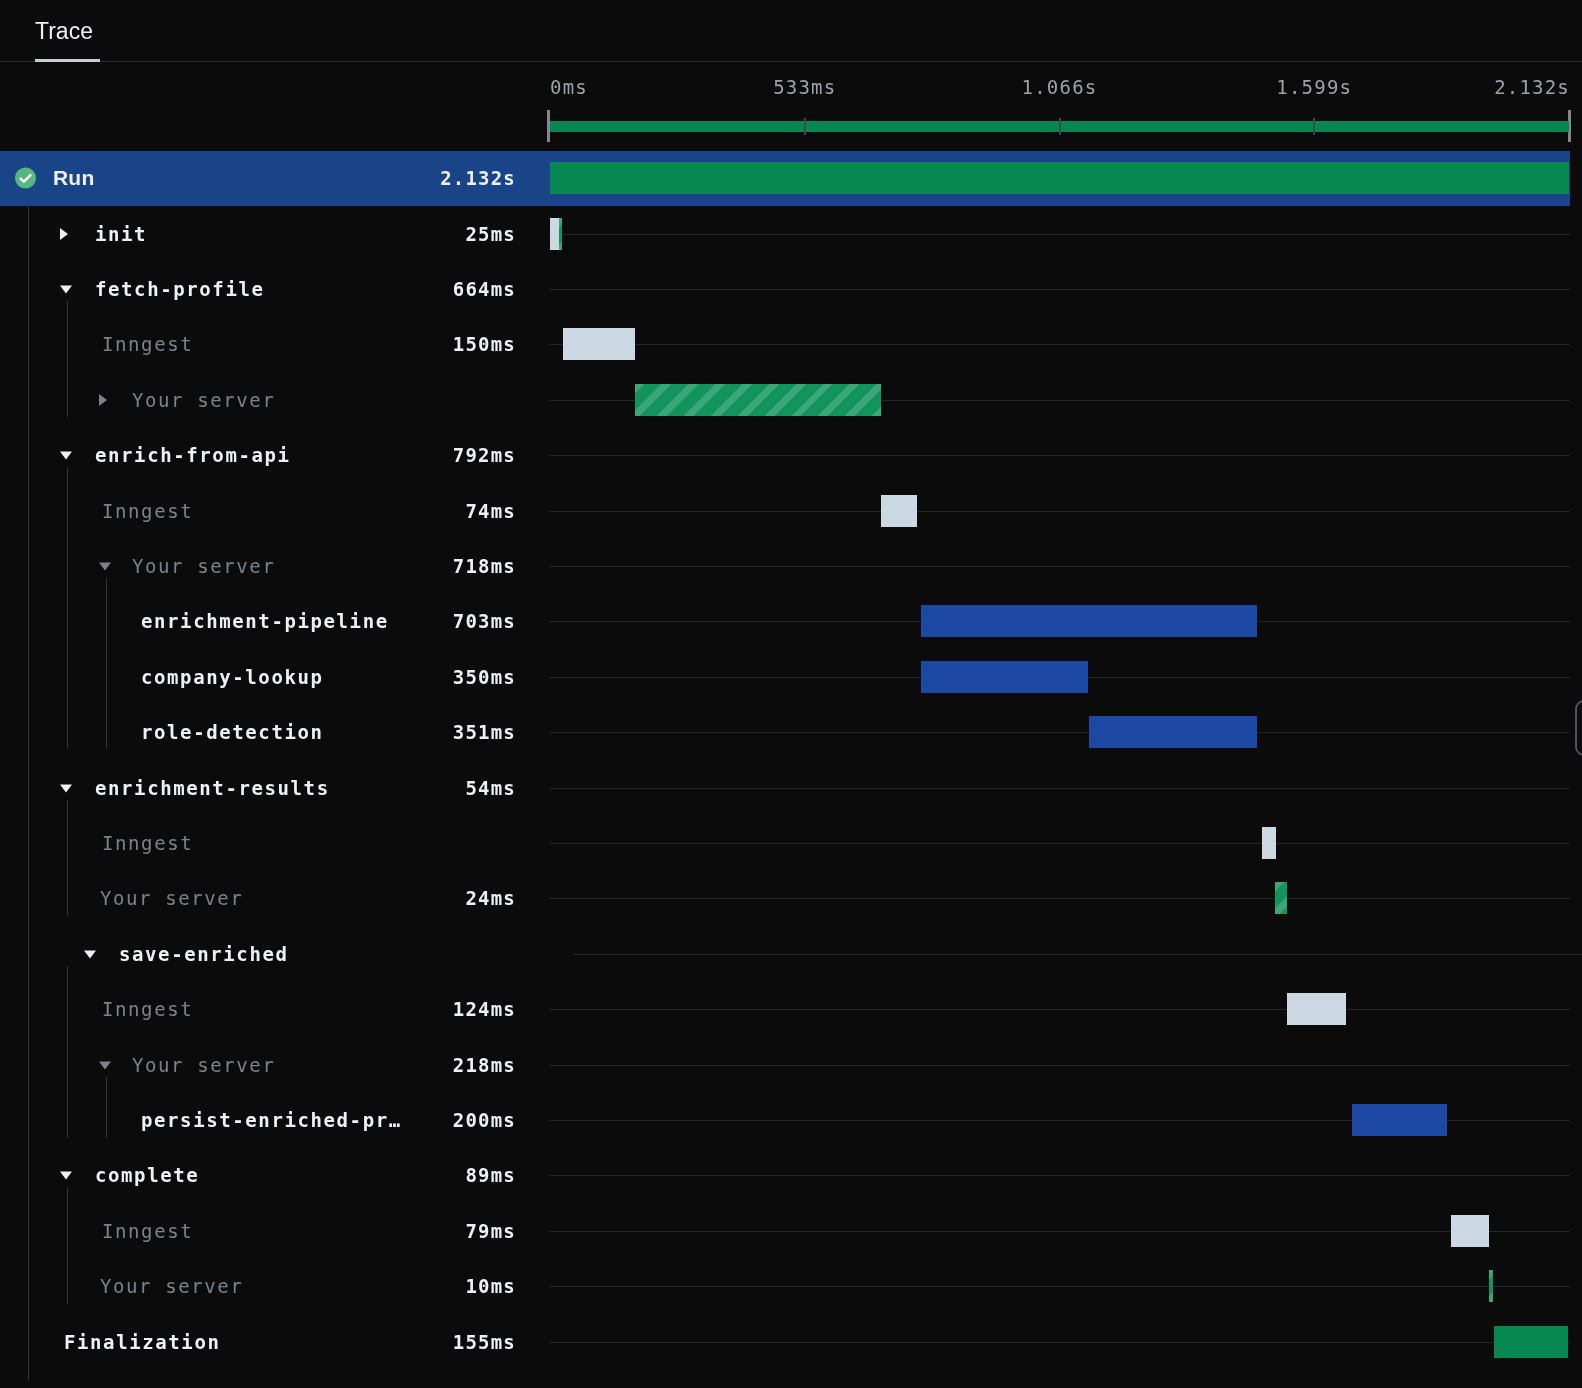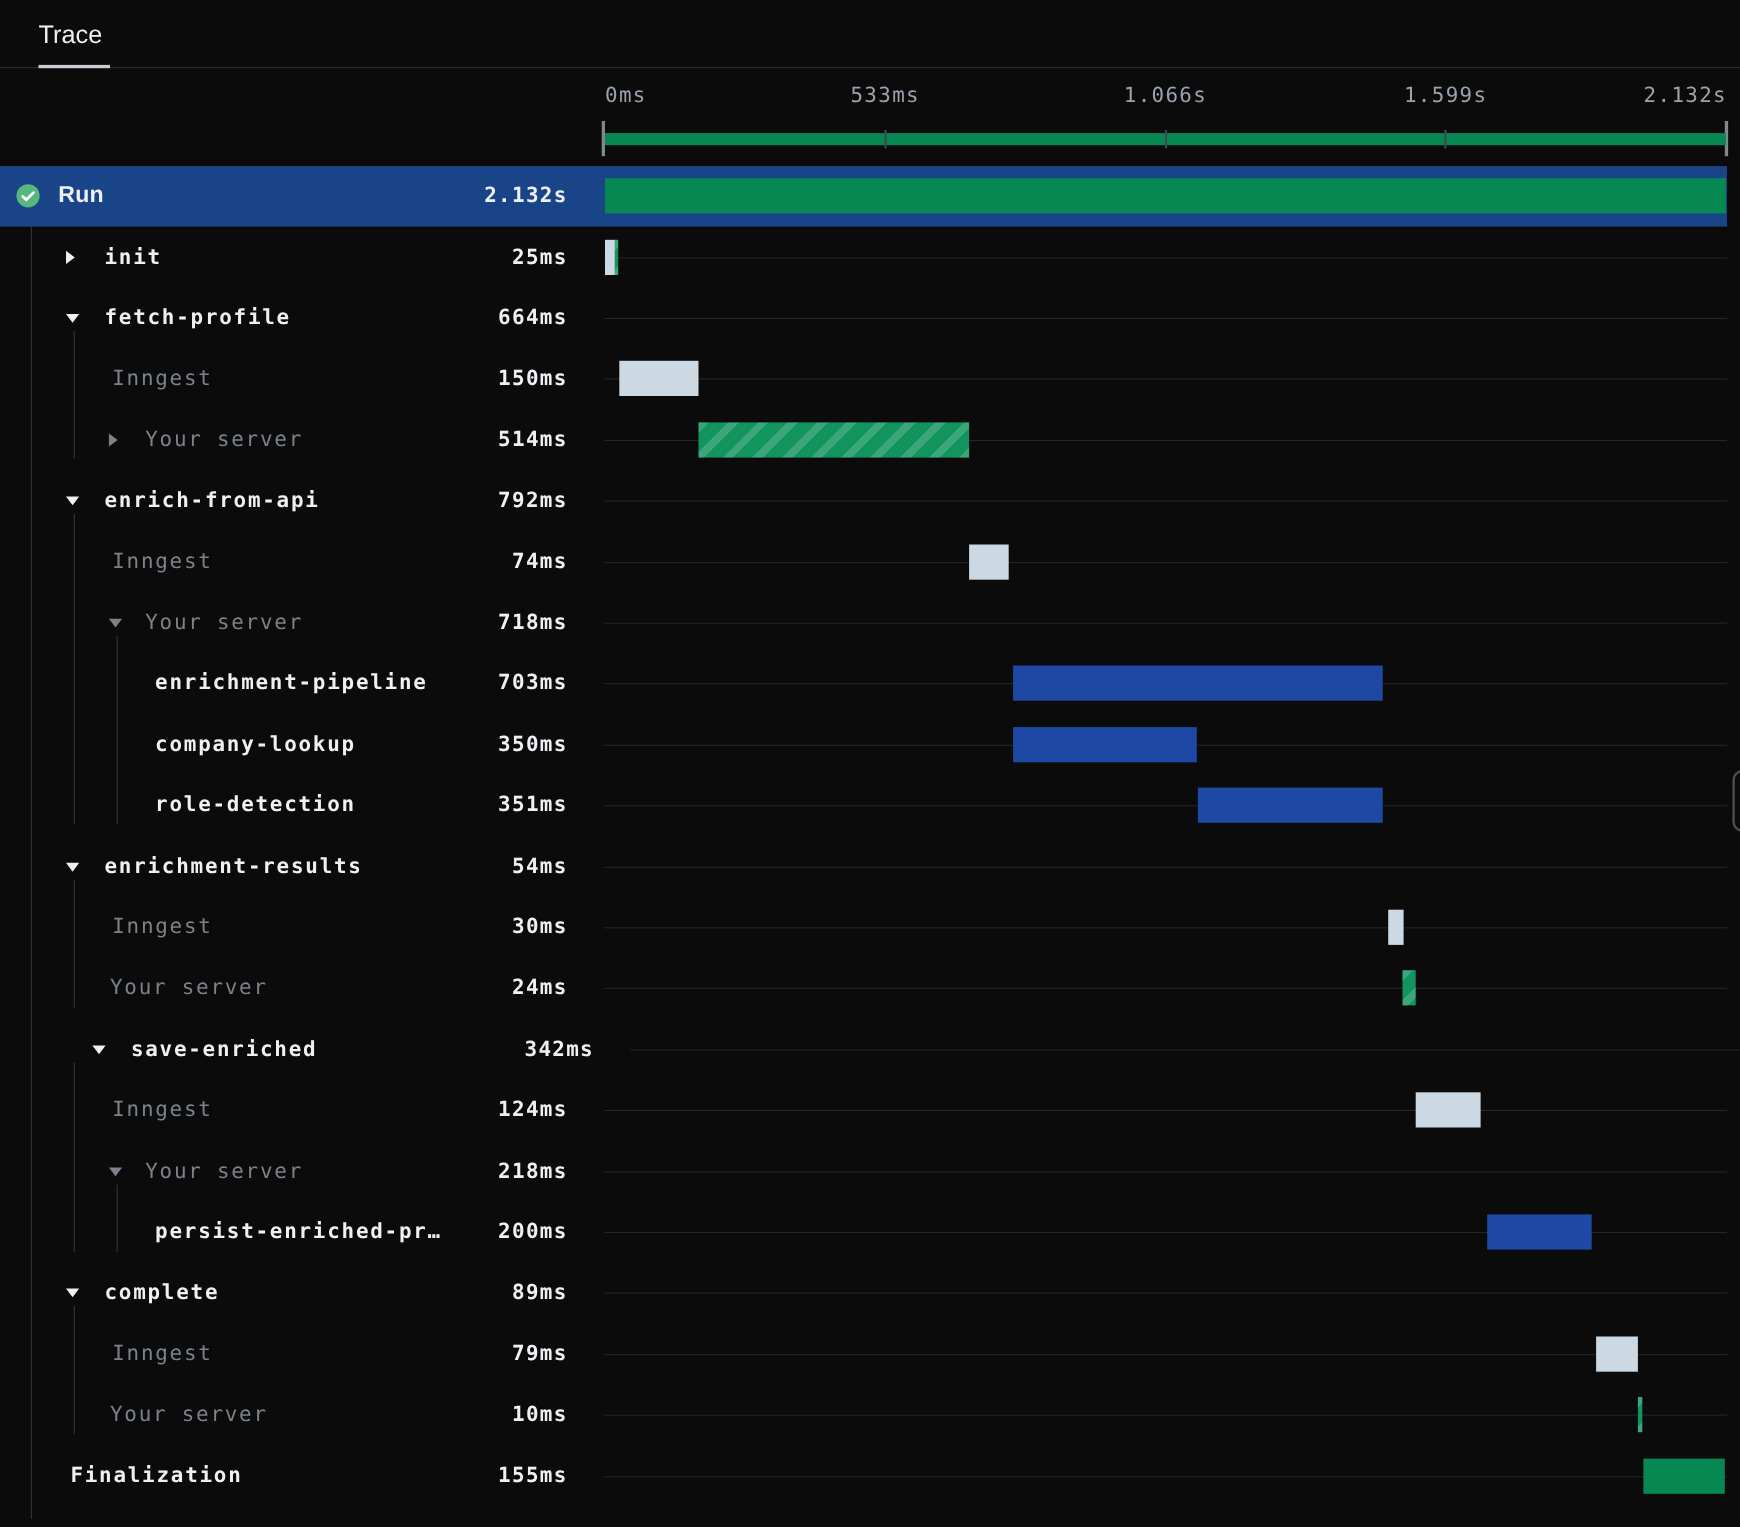--- a/index.html
+++ b/index.html
@@ -130,21 +130,20 @@
       <div class="row" style="top: 316.7px; height: 55.4px;">
         <div class="rowline" style="left: 549px; width: 1021px; top: 27.7px;"></div>
         <span class="rowlabel muted" style="left: 102px;">Inngest</span>
         <div class="dur">150ms</div>
         <div class="bar light" style="left: 562.905px; width: 71.6932px;"></div>
       </div>
       <div class="row" style="top: 372.1px; height: 55.4px;">
         <div class="rowline" style="left: 549px; width: 1021px; top: 27.7px;"></div>
         <span class="tri collapsed gray" style="left: 99px;"></span>
         <span class="rowlabel muted" style="left: 132px;">Your server</span>
-        <div class="dur">514ms</div>
         <div class="bar green-hatched" style="left: 635.076px; width: 245.669px;"></div>
       </div>
       <div class="row" style="top: 427.5px; height: 55.4px;">
         <div class="rowline" style="left: 549px; width: 1021px; top: 27.7px;"></div>
         <span class="tri expanded" style="left: 60px;"></span>
         <span class="rowlabel" style="left: 95px;">enrich-from-api</span>
         <div class="dur">792ms</div>
       </div>
       <div class="row" style="top: 482.9px; height: 55.4px;">
         <div class="rowline" style="left: 549px; width: 1021px; top: 27.7px;"></div>
@@ -178,34 +177,32 @@
       </div>
       <div class="row" style="top: 759.9px; height: 55.4px;">
         <div class="rowline" style="left: 549px; width: 1021px; top: 27.7px;"></div>
         <span class="tri expanded" style="left: 60px;"></span>
         <span class="rowlabel" style="left: 95px;">enrichment-results</span>
         <div class="dur">54ms</div>
       </div>
       <div class="row" style="top: 815.3px; height: 55.4px;">
         <div class="rowline" style="left: 549px; width: 1021px; top: 27.7px;"></div>
         <span class="rowlabel muted" style="left: 102px;">Inngest</span>
-        <div class="dur">30ms</div>
         <div class="bar light" style="left: 1262.15px; width: 14.3386px;"></div>
       </div>
       <div class="row" style="top: 870.7px; height: 55.4px;">
         <div class="rowline" style="left: 549px; width: 1021px; top: 27.7px;"></div>
         <span class="rowlabel muted" style="left: 100px;">Your server</span>
         <div class="dur">24ms</div>
         <div class="bar green-hatched" style="left: 1275.06px; width: 11.4709px;"></div>
       </div>
       <div class="row" style="top: 926.1px; height: 55.4px; margin-left: 24px;">
         <div class="rowline" style="left: 549px; width: 1021px; top: 27.7px;"></div>
         <span class="tri expanded" style="left: 60px;"></span>
         <span class="rowlabel" style="left: 95px;">save-enriched</span>
-        <div class="dur">342ms</div>
       </div>
       <div class="row" style="top: 981.5px; height: 55.4px;">
         <div class="rowline" style="left: 549px; width: 1021px; top: 27.7px;"></div>
         <span class="rowlabel muted" style="left: 102px;">Inngest</span>
         <div class="dur">124ms</div>
         <div class="bar light" style="left: 1286.53px; width: 59.2664px;"></div>
       </div>
       <div class="row" style="top: 1036.9px; height: 55.4px;">
         <div class="rowline" style="left: 549px; width: 1021px; top: 27.7px;"></div>
         <span class="tri expanded gray" style="left: 99px;"></span>

